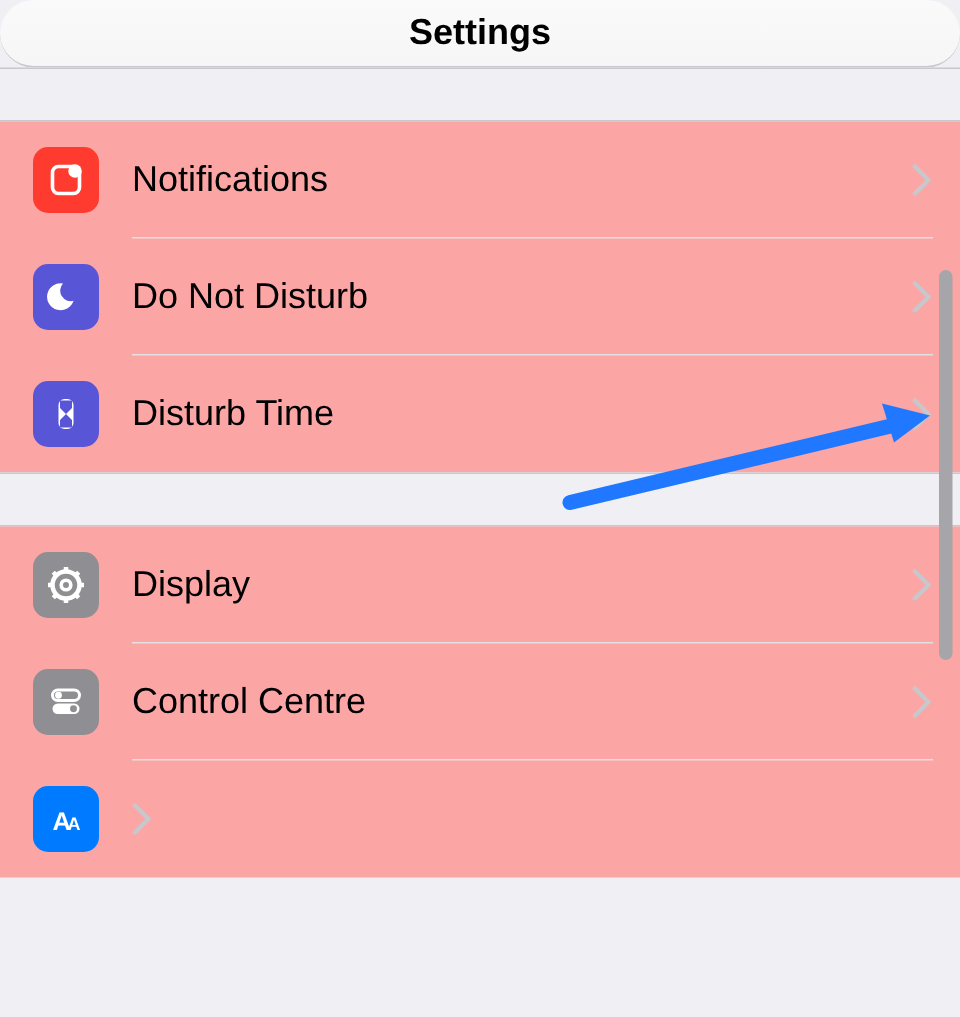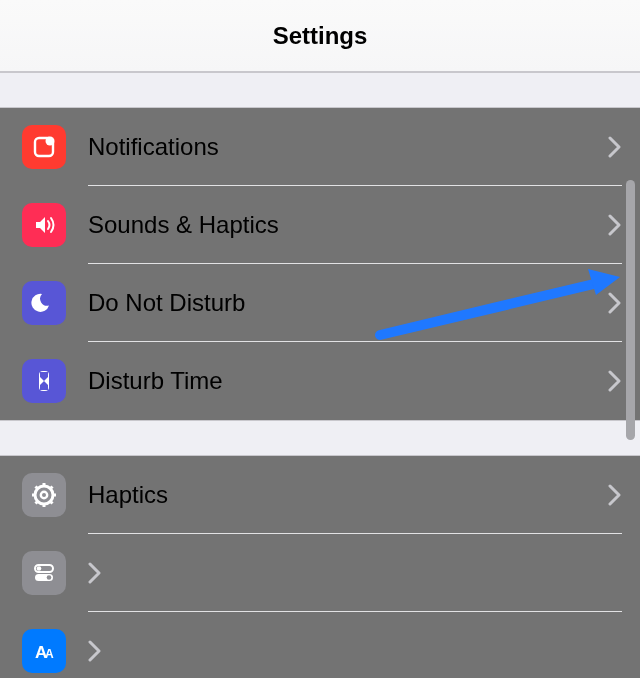--- a/index.html
+++ b/index.html
@@ -5,41 +5,42 @@
     * { box-sizing: border-box; margin: 0; padding: 0; }
     body {
       font-family: -apple-system, "Helvetica Neue", Helvetica, Arial, sans-serif;
       background: #efeff4;
       width: 640px;
       height: 678px;
       overflow: hidden;
       position: relative;
     }
     .header {
-      height: 72px;
+      height: 45px;
       background: linear-gradient(#fafafa, #f6f6f7);
       border-bottom: 1px solid #c8c7cc;
       display: flex;
       align-items: center;
       justify-content: center;
+      border-radius: 26px;
     }
     .header-title {
       font-size: 24px;
       font-weight: 600;
       color: #000;
     }
     .section-gap {
       height: 36px;
       background: #efeff4;
       border-top: 1px solid #c8c7cc;
       border-bottom: 1px solid #c8c7cc;
     }
     .section-gap:first-of-type { border-top: none; }
     .list {
-      background: #737373;
+      background: #fca5a5;
     }
     .row {
       display: flex;
       align-items: center;
       height: 78px;
       padding-left: 22px;
       padding-right: 18px;
       cursor: pointer;
     }
     .row-inner {
@@ -104,35 +105,20 @@
         </svg>
     </div>
     <div class="row-inner">
       <div class="label">Notifications</div>
       <svg class="chevron" width="14" height="22" viewBox="0 0 14 22">
           <polyline points="2,2 11,11 2,20" fill="none" stroke="#c7c7cc" stroke-width="3" stroke-linecap="round" stroke-linejoin="round"></polyline>
         </svg>
     </div>
   </div>
 
-  <div class="row">
-    <div class="icon-wrap" style="background:#ff2d55">
-      <svg width="28" height="28" viewBox="0 0 28 28">
-          <path d="M6 11 L10 11 L15 6 L15 22 L10 17 L6 17 Z" fill="#fff"></path>
-          <path d="M18 10 Q21 14 18 18" fill="none" stroke="#fff" stroke-width="2" stroke-linecap="round"></path>
-          <path d="M21 7 Q26 14 21 21" fill="none" stroke="#fff" stroke-width="2" stroke-linecap="round"></path>
-        </svg>
-    </div>
-    <div class="row-inner">
-      <div class="label">Sounds &amp; Haptics</div>
-      <svg class="chevron" width="14" height="22" viewBox="0 0 14 22">
-          <polyline points="2,2 11,11 2,20" fill="none" stroke="#c7c7cc" stroke-width="3" stroke-linecap="round" stroke-linejoin="round"></polyline>
-        </svg>
-    </div>
-  </div>
 
   <div class="row">
     <div class="icon-wrap" style="background:#5856d6">
       <svg width="28" height="28" viewBox="0 0 28 28">
           <path d="M19 16.5 A9 9 0 1 1 12 5 A7 7 0 0 0 19 16.5 Z" fill="#fff"></path>
         </svg>
     </div>
     <div class="row-inner">
       <div class="label">Do Not Disturb</div>
       <svg class="chevron" width="14" height="22" viewBox="0 0 14 22">
@@ -173,37 +159,38 @@
             <line x1="2" y1="14" x2="6" y2="14"></line>
             <line x1="22" y1="14" x2="26" y2="14"></line>
             <line x1="5.5" y1="5.5" x2="8.3" y2="8.3"></line>
             <line x1="19.7" y1="19.7" x2="22.5" y2="22.5"></line>
             <line x1="5.5" y1="22.5" x2="8.3" y2="19.7"></line>
             <line x1="19.7" y1="8.3" x2="22.5" y2="5.5"></line>
           </g>
         </svg>
     </div>
     <div class="row-inner">
-      <div class="label">Haptics</div>
+      <div class="label">Display</div>
       <svg class="chevron" width="14" height="22" viewBox="0 0 14 22">
           <polyline points="2,2 11,11 2,20" fill="none" stroke="#c7c7cc" stroke-width="3" stroke-linecap="round" stroke-linejoin="round"></polyline>
         </svg>
     </div>
   </div>
 
   <div class="row">
     <div class="icon-wrap" style="background:#8e8e93">
       <svg width="28" height="28" viewBox="0 0 28 28">
           <rect x="5" y="6" width="18" height="7" rx="3.5" fill="none" stroke="#fff" stroke-width="2"></rect>
           <circle cx="9" cy="9.5" r="2.3" fill="#fff"></circle>
           <rect x="5" y="15" width="18" height="7" rx="3.5" fill="#fff"></rect>
           <circle cx="19" cy="18.5" r="2.3" fill="#8e8e93"></circle>
         </svg>
     </div>
     <div class="row-inner">
+      <div class="label">Control Centre</div>
       <svg class="chevron" width="14" height="22" viewBox="0 0 14 22">
           <polyline points="2,2 11,11 2,20" fill="none" stroke="#c7c7cc" stroke-width="3" stroke-linecap="round" stroke-linejoin="round"></polyline>
         </svg>
     </div>
   </div>
 
   <div class="row">
     <div class="icon-wrap" style="background:#007aff">
       <svg width="28" height="28" viewBox="0 0 28 28">
           <text x="5" y="21" font-family="Helvetica" font-size="17" font-weight="600" fill="#fff">A</text>

